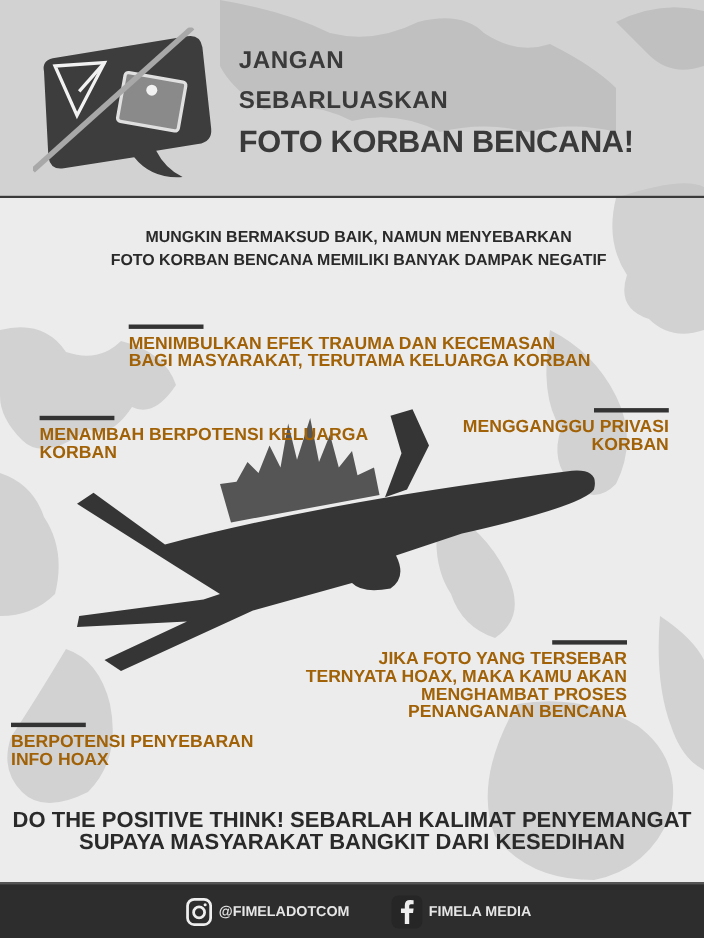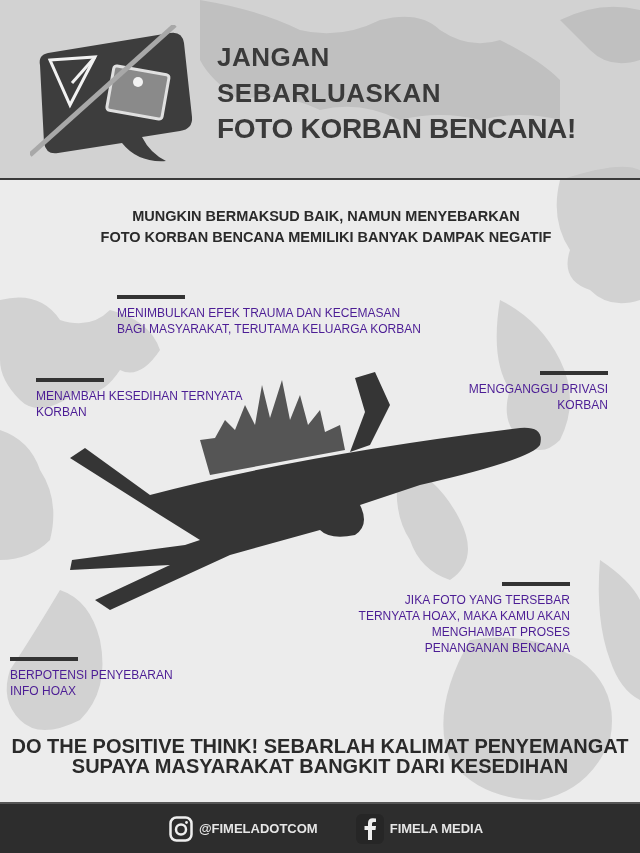--- a/index.html
+++ b/index.html
@@ -10,35 +10,35 @@
 
   .header {
     position: absolute; left: 0; top: 0; width: 640px; height: 180px;
     background: rgba(190,190,190,0.55);
     border-bottom: 2px solid #3a3a3a;
     z-index: 2;
   }
   .header-icon { position: absolute; left: 30px; top: 25px; width: 180px; height: 145px; }
   .title-line1, .title-line2 {
     position: absolute; left: 217px; font-weight: bold; color: #3a3a3a;
-    font-size: 26px; letter-spacing: 0.5px; line-height: 1;
+    font-size: 22px; letter-spacing: 0.5px; line-height: 1;
   }
   .title-line1 { top: 44px; }
   .title-line2 { top: 80px; }
   .title-line3 {
     position: absolute; left: 217px; top: 115px; font-size: 28px; color: #3a3a3a;
     font-weight: bold; letter-spacing: -0.3px; line-height: 1;
   }
 
   .intro {
     position: absolute; left: 0; top: 206px; width: 640px; text-align: center;
     font-weight: bold; font-size: 14.5px; line-height: 21px; color: #2a2a2a; z-index: 3; padding-left: 12px;
   }
 
-  .point { position: absolute; z-index: 3; font-weight: normal; font-size: 12px; line-height: 16px; color: #4c1d95; }
+  .point { position: absolute; z-index: 3; font-weight: bold; font-size: 16px; line-height: 16px; color: #a16207; }
   .point .bar { height: 4px; width: 68px; background: #333; margin-bottom: 6px; }
   .point.right { text-align: right; }
   .point.right .bar { margin-left: auto; }
 
   .p1 { left: 117px; top: 295px; }
   .p2 { left: 36px; top: 378px; }
   .p3 { right: 32px; top: 371px; }
   .p4 { right: 70px; top: 582px; }
   .p5 { left: 10px; top: 657px; }
 
@@ -106,21 +106,21 @@
 </svg>
 
 <div class="point p1">
   <div class="bar"></div>
   <div>MENIMBULKAN EFEK TRAUMA DAN KECEMASAN</div>
   <div>BAGI MASYARAKAT, TERUTAMA KELUARGA KORBAN</div>
 </div>
 
 <div class="point p2">
   <div class="bar"></div>
-  <div>MENAMBAH KESEDIHAN TERNYATA</div>
+  <div>MENAMBAH BERPOTENSI KELUARGA</div>
   <div>KORBAN</div>
 </div>
 
 <div class="point right p3">
   <div class="bar"></div>
   <div>MENGGANGGU PRIVASI</div>
   <div>KORBAN</div>
 </div>
 
 <div class="point right p4">

